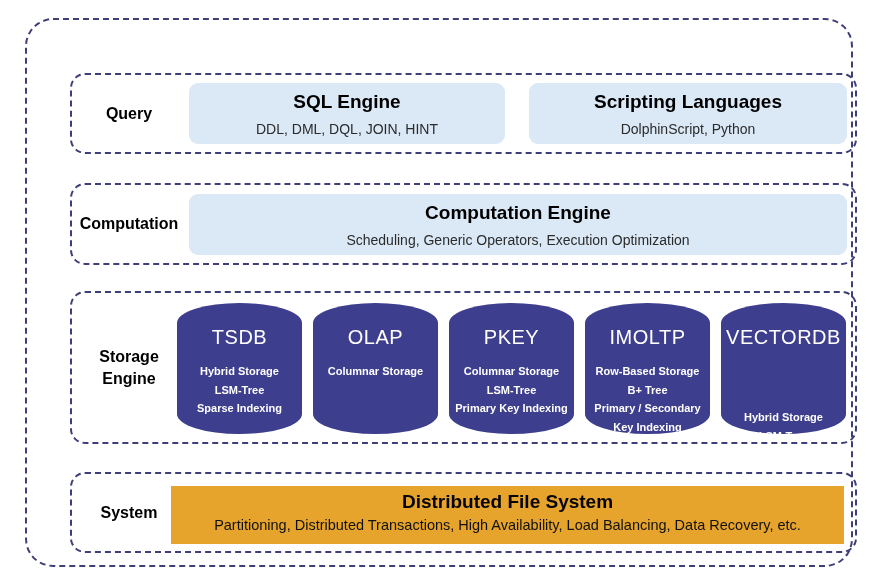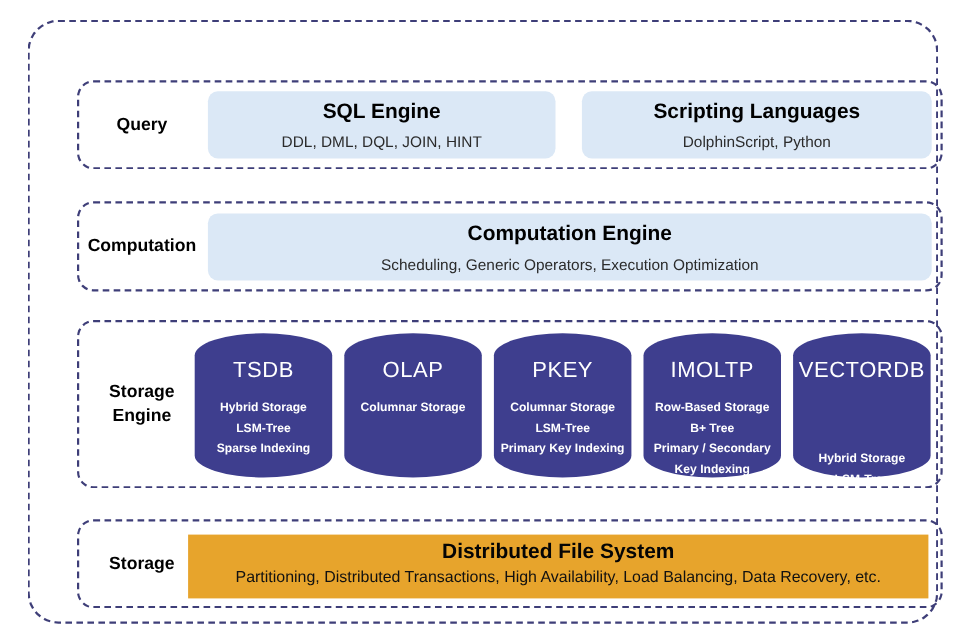--- a/index.html
+++ b/index.html
@@ -191,21 +191,21 @@
         <div class="cyl-title">VECTORDB</div>
         <div class="cyl-features">
           <div>Hybrid Storage</div>
           <div>LSM-Tree</div>
           <div>Vector Indexing</div>
         </div>
       </div>
     </section>
 
     <section class="layer-row row-storage">
-      <div class="row-label">Storage</div>
+      <div class="row-label">System</div>
       <div class="dfs-box">
         <div class="box-title">Distributed File System</div>
         <div class="box-subtitle">Partitioning, Distributed Transactions, High Availability, Load Balancing, Data Recovery, etc.</div>
       </div>
     </section>
 
   </div>
 </div>
 
 </body></html>

